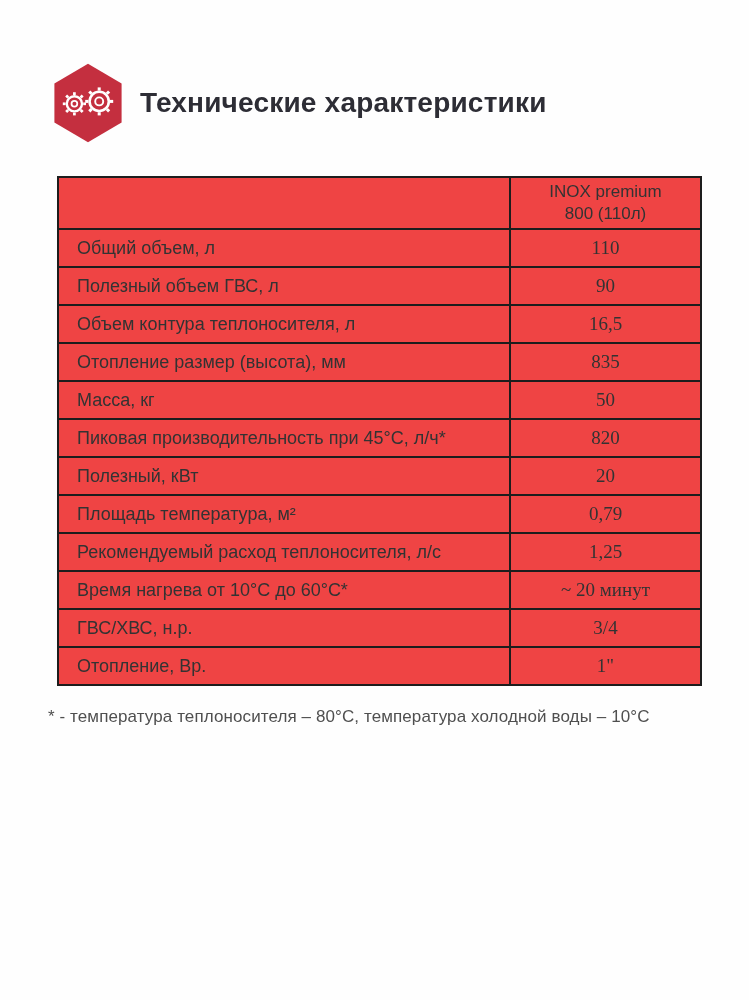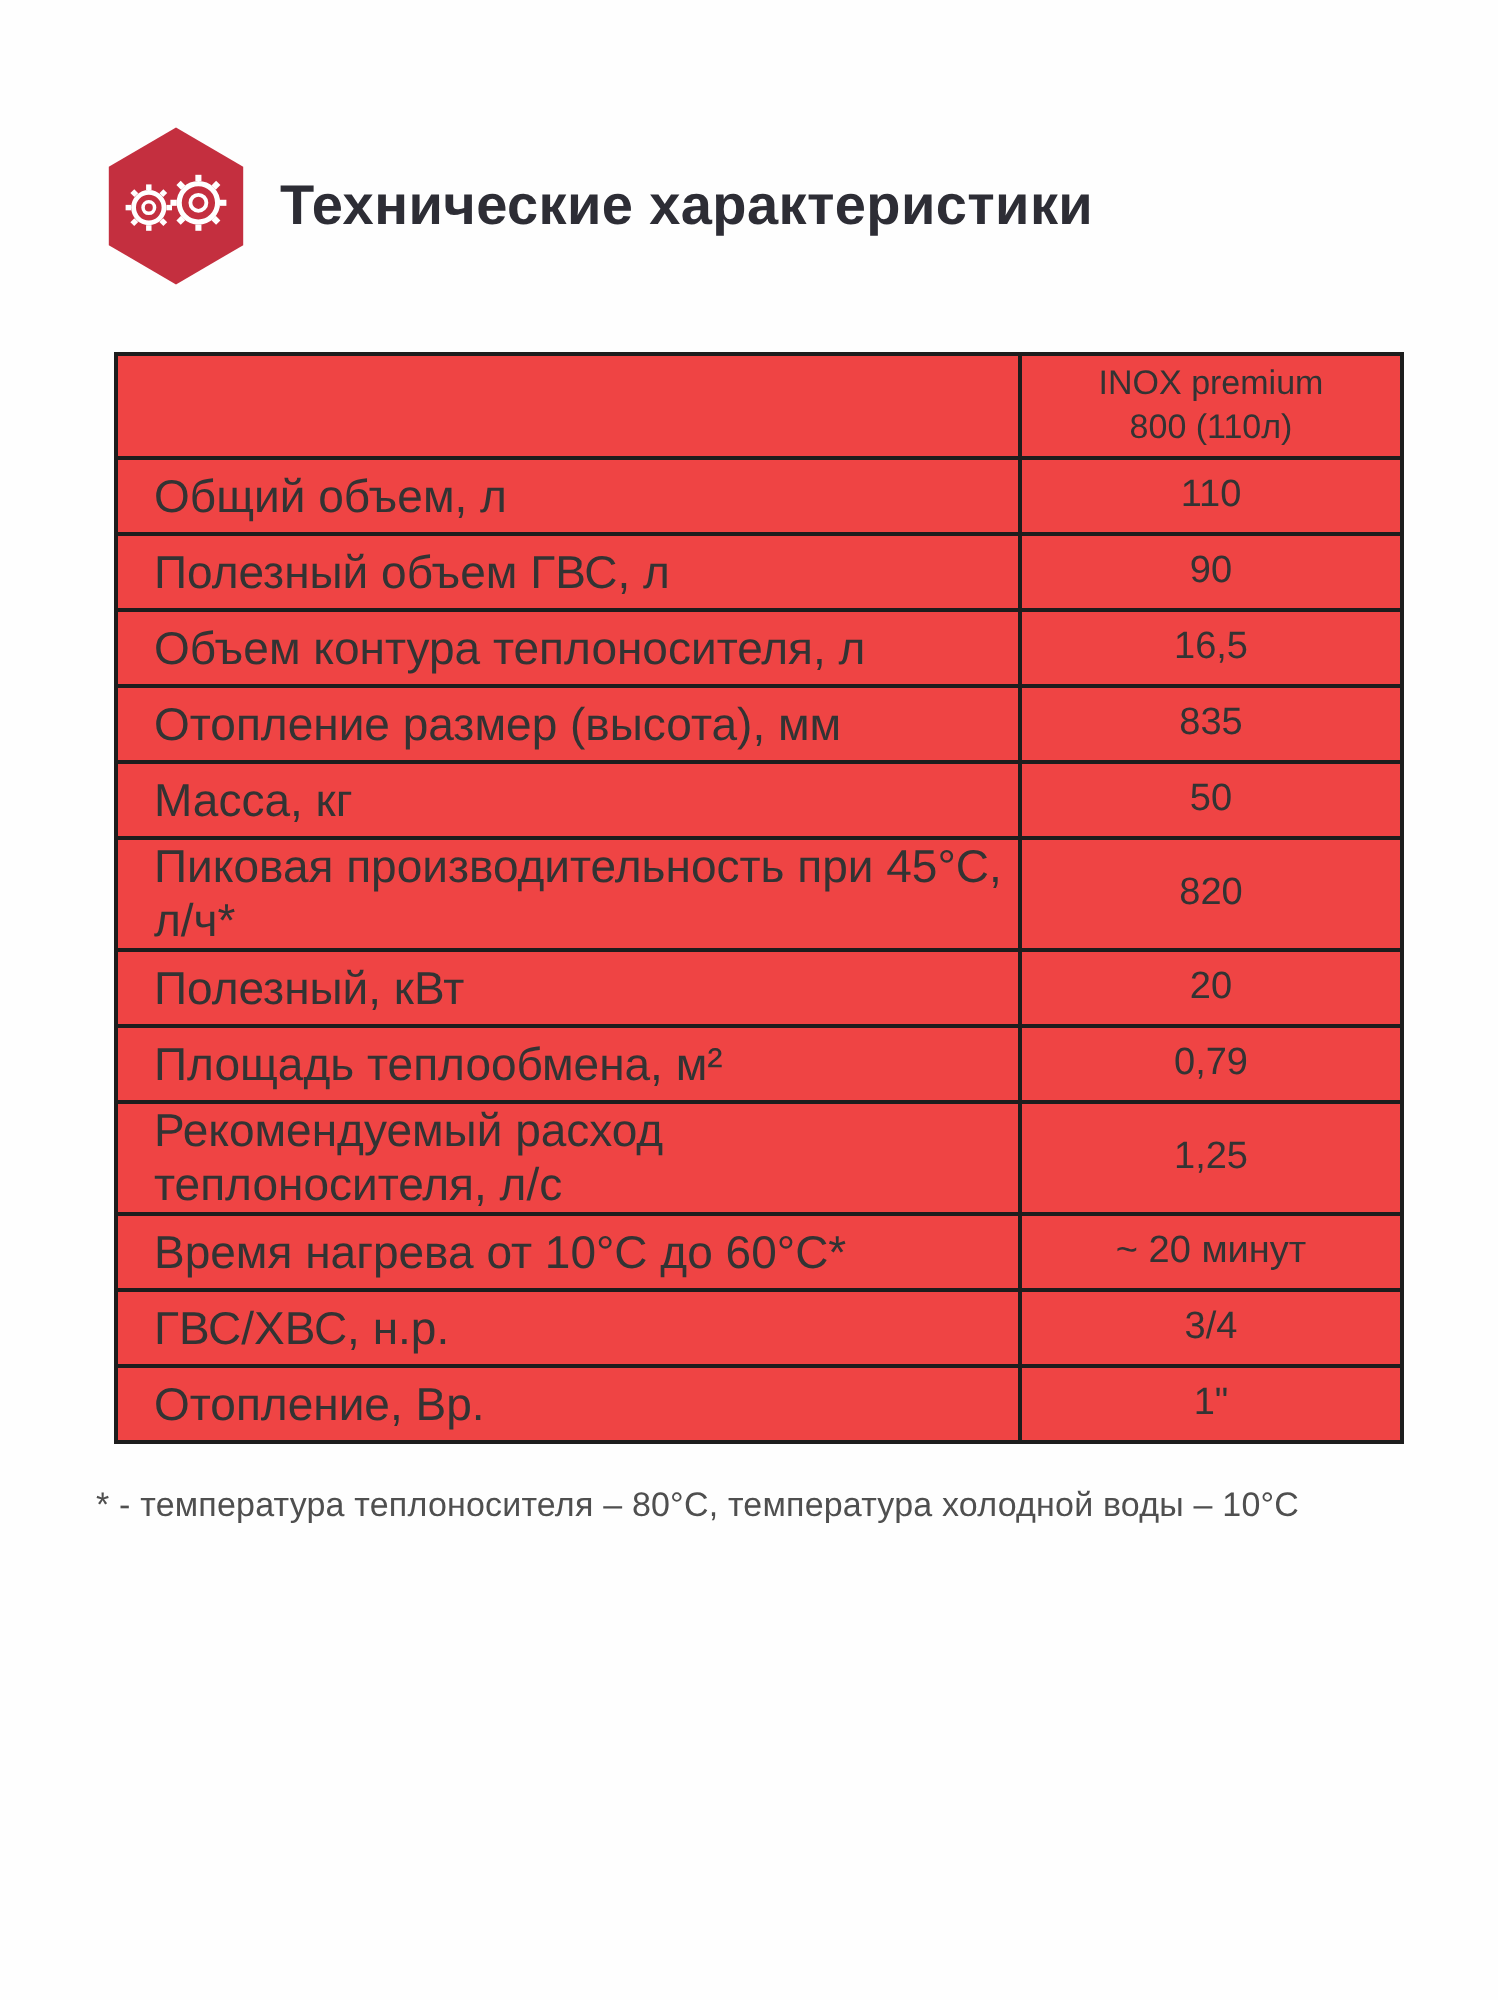--- a/index.html
+++ b/index.html
@@ -59,29 +59,30 @@
     width: 187px;
     height: 48px;
     font-size: 17px;
     line-height: 22px;
     color: #333333;
     text-align: center;
     white-space: pre-line;
   }
   td.label-cell {
     height: 36px;
-    font-size: 23px;
+    font-size: 18px;
     padding: 0 8px 0 18px;
     text-align: left;
   }
   td.value-cell {
     height: 36px;
     font-size: 19px;
     text-align: center;
     padding: 0 4px;
+    font-family: Liberation Serif, serif;
   }
   .footnote {
     margin: 21px 0 0 0;
     font-size: 17px;
     color: #4f4f4f;
     letter-spacing: 0.1px;
   }
 </style>
 </head>
 <body>
@@ -164,21 +165,21 @@
     <td class="label-cell">Пиковая производительность при 45°С, л/ч*</td>
     <td class="value-cell">820</td>
   </tr>
 
   <tr>
     <td class="label-cell">Полезный, кВт</td>
     <td class="value-cell">20</td>
   </tr>
 
   <tr>
-    <td class="label-cell">Площадь теплообмена, м²</td>
+    <td class="label-cell">Площадь температура, м²</td>
     <td class="value-cell">0,79</td>
   </tr>
 
   <tr>
     <td class="label-cell">Рекомендуемый расход теплоносителя, л/с</td>
     <td class="value-cell">1,25</td>
   </tr>
 
   <tr>
     <td class="label-cell">Время нагрева от 10°С до 60°С*</td>

